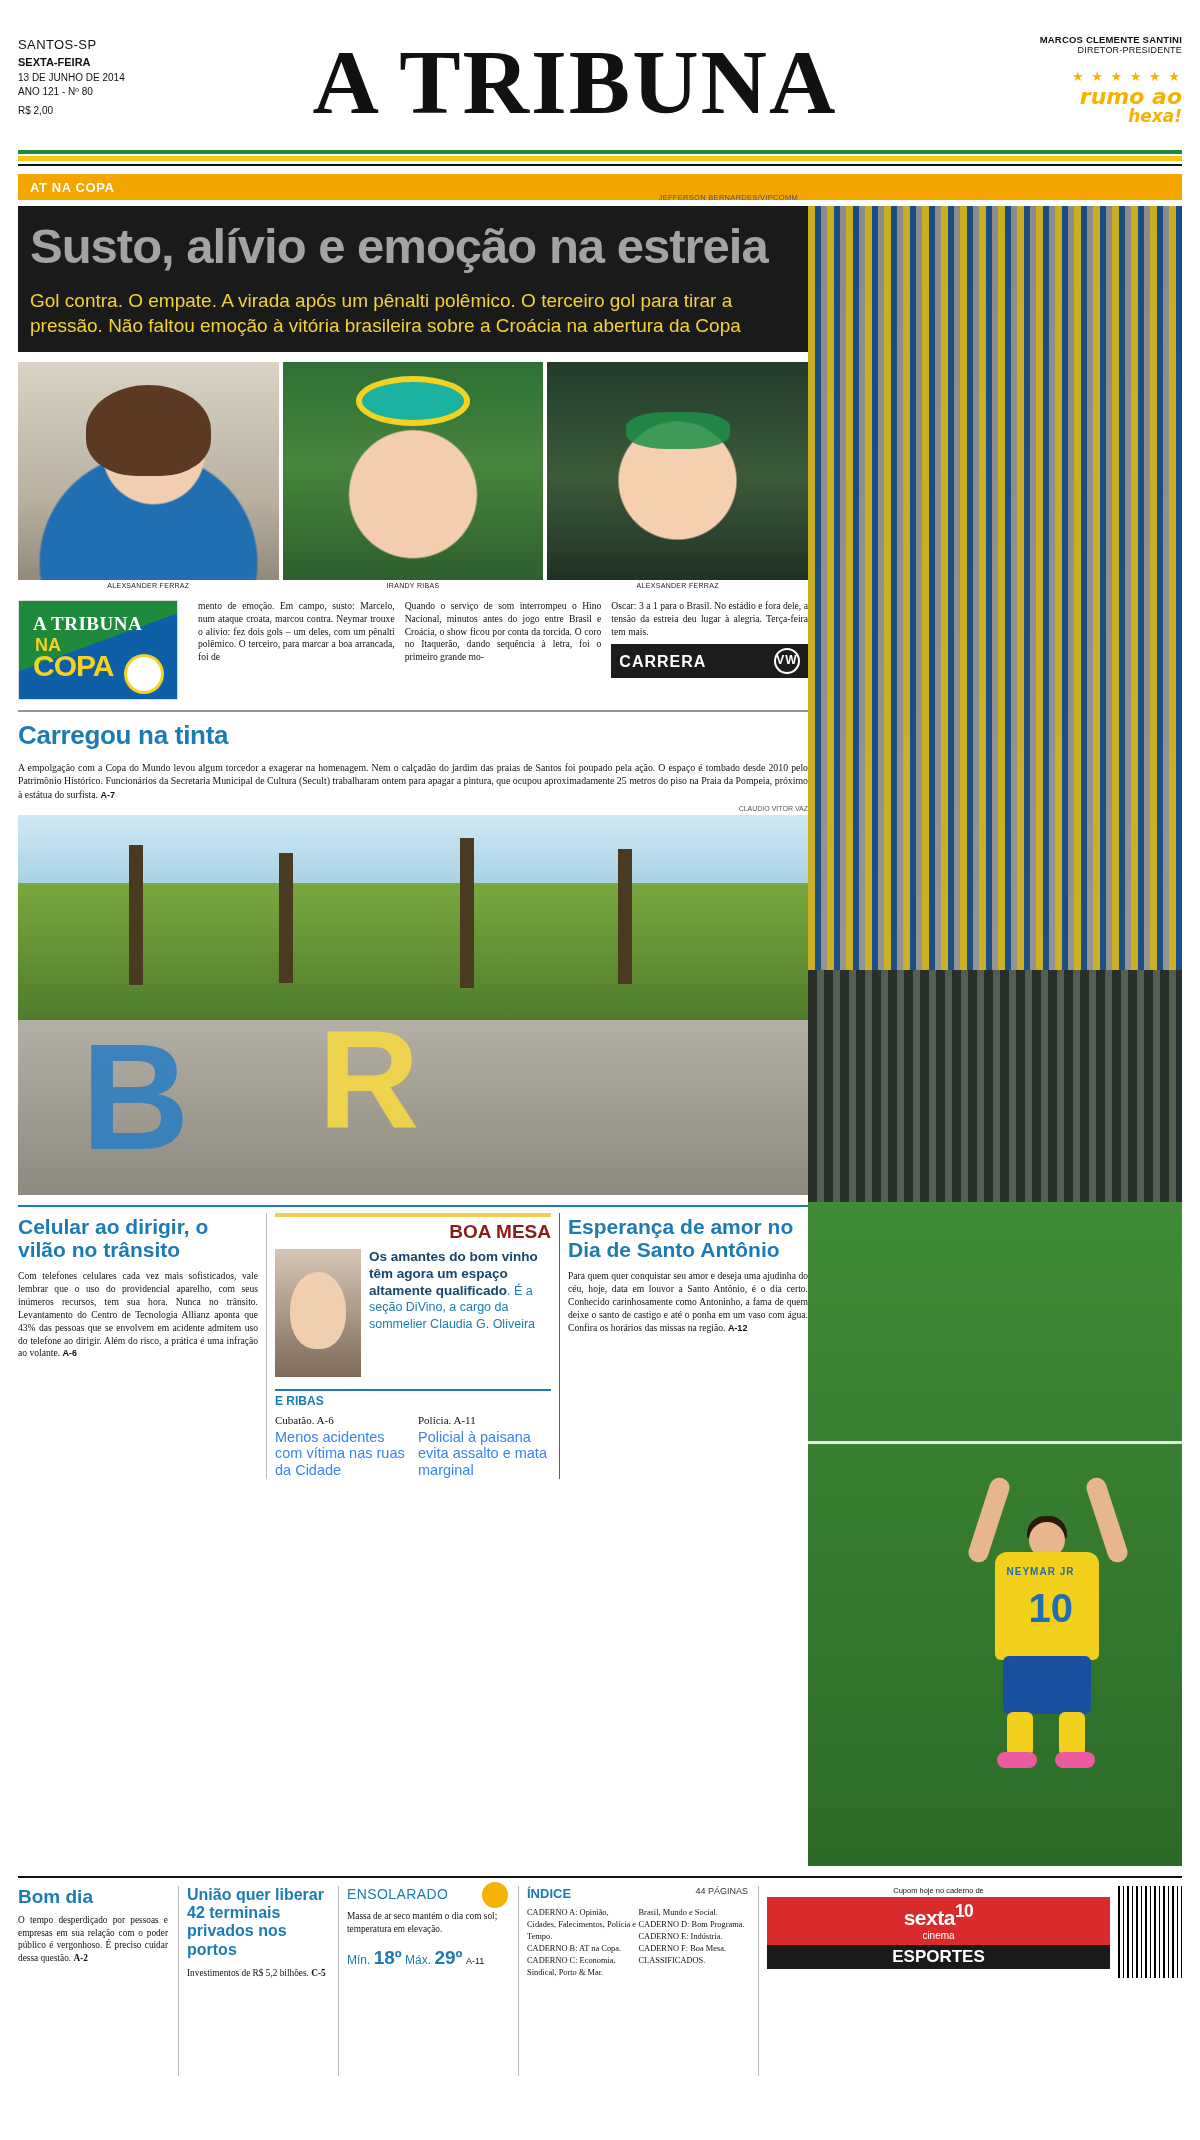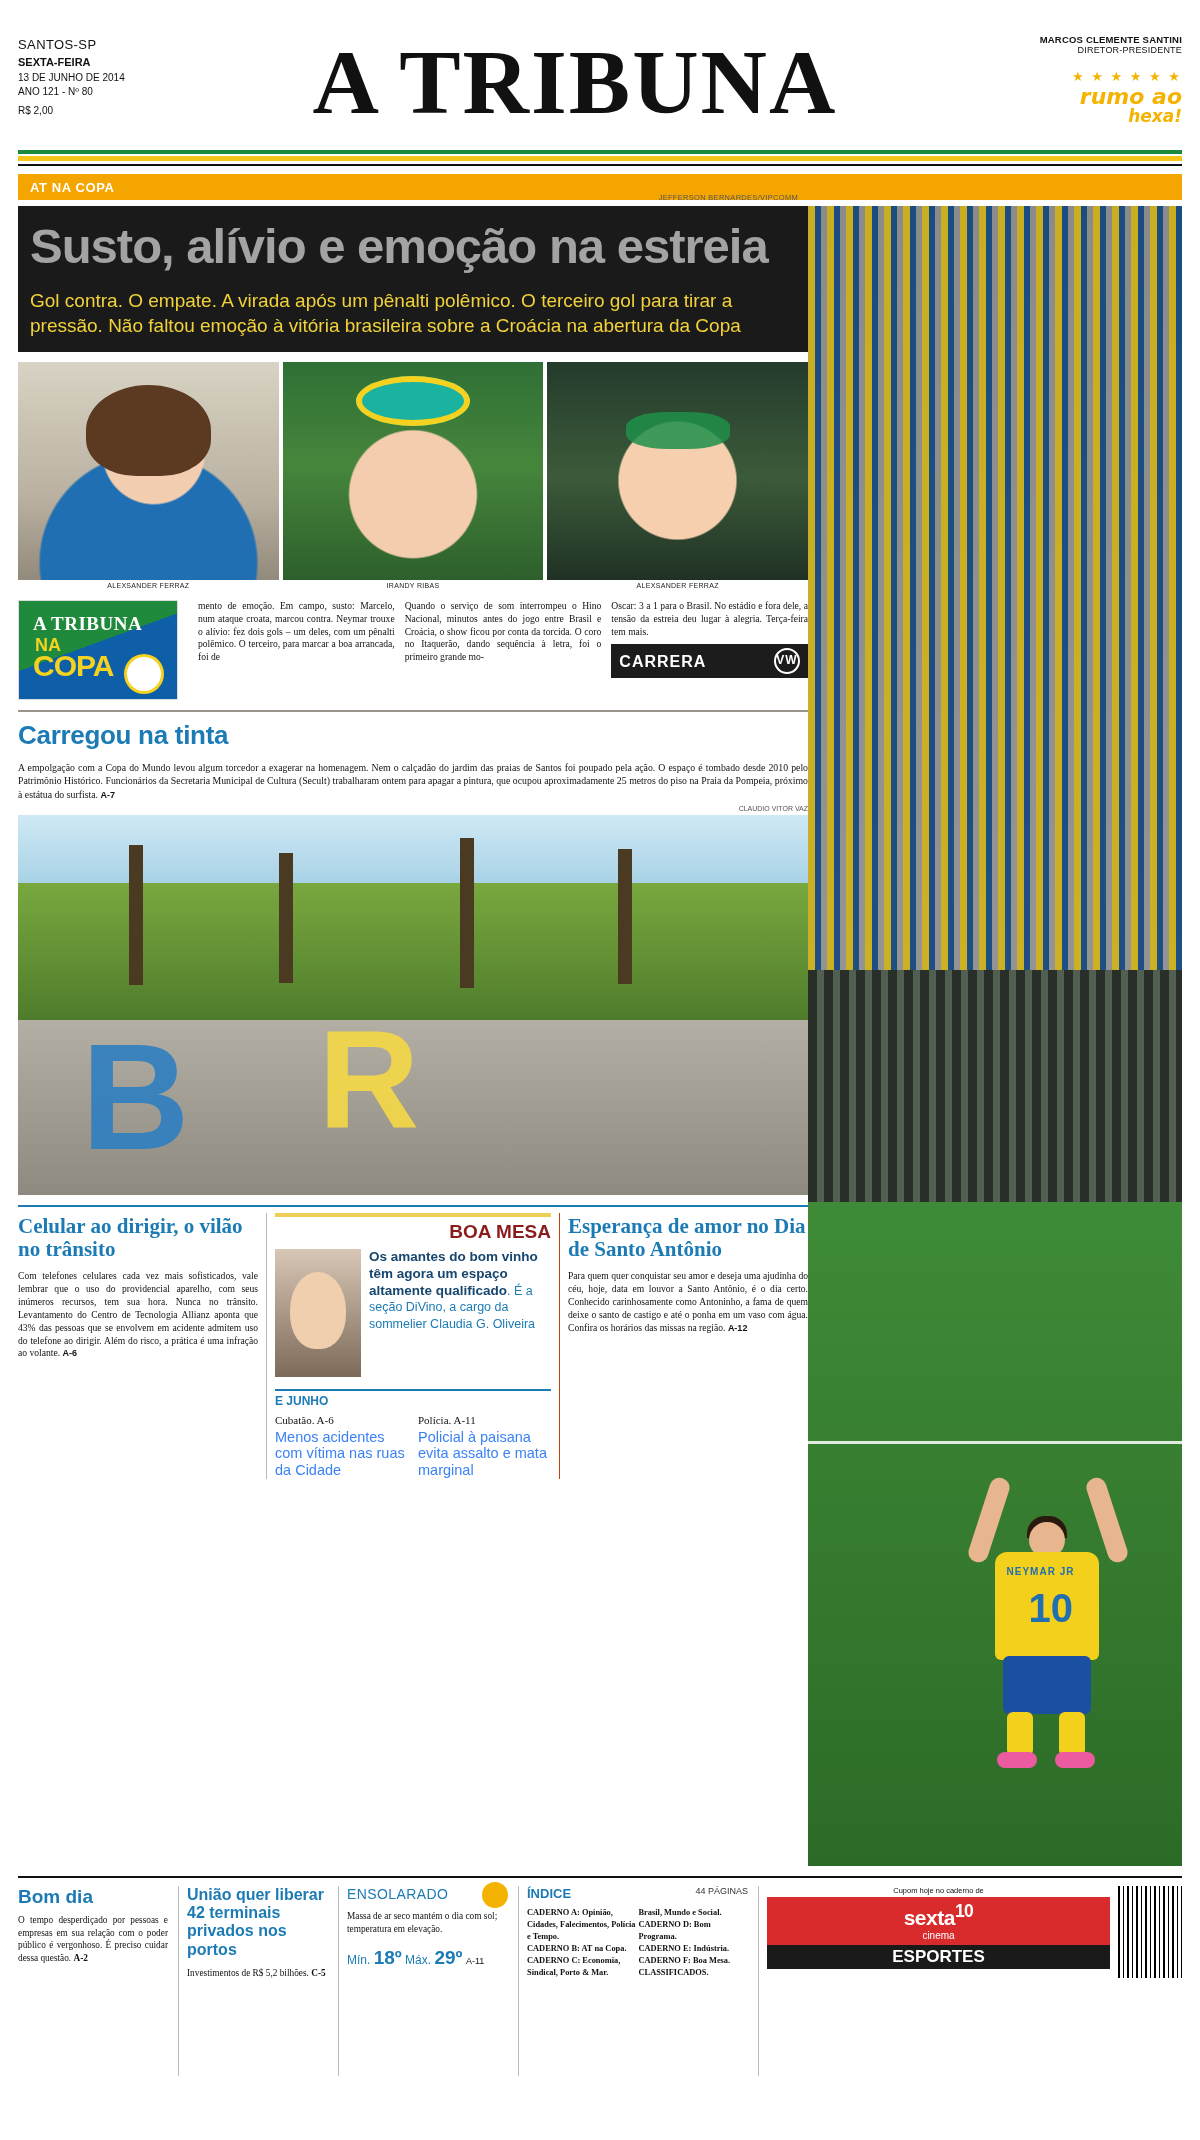--- a/index.html
+++ b/index.html
@@ -139,21 +139,21 @@
     background:linear-gradient(180deg,#b3afa4,#8e8a80); }
   .beach-photo .letterB { position:absolute; left:8%; bottom:6%; color:#2f7fc1; font-family:"Liberation Sans",sans-serif;
     font-weight:bold; font-size:150px; line-height:1; opacity:.9; }
   .beach-photo .letterR { position:absolute; left:38%; bottom:12%; color:#f2d64a; font-family:"Liberation Sans",sans-serif;
     font-weight:bold; font-size:140px; line-height:1; opacity:.95; }
   .palm { position:absolute; width:14px; background:#4b3a22; }
 
   
   .mini-row { display:flex; gap:8px; margin-top:10px; border-top:2px solid #1c7bb5; padding-top:6px; }
   .mini { flex:1; }
-  .mini h3 { font-family:Liberation Serif, serif; color:#1c7bb5; font-weight:bold;
+  .mini h3 { font-family:Liberation Sans, sans-serif; color:#1c7bb5; font-weight:bold;
     font-size:21px; line-height:1.12; margin:2px 0 8px 0; }
   .mini p { font-size:9.6px; line-height:1.35; text-align:justify; margin:0; }
   .mini .pg { font-family:"Liberation Sans",sans-serif; font-weight:bold; font-size:9px; color:#111; }
 
   .boamesa { flex:1.15; border-left:1px solid #bbb; border-right:1px solid #c2410c; padding:0 8px; }
   .boamesa .hdr { background:#efcf56; height:4px; }
   .bm-title { font-family:"Liberation Sans", sans-serif; color:#8a1c1c; font-weight:bold;
      font-size:19px; text-align:right; margin:4px 0 6px 0; }
   .bm-flex { display:flex; gap:8px; }
   .bm-photo { width:86px; height:128px; background:linear-gradient(180deg,#d8c7b6,#7d6a58); position:relative; overflow:hidden; }
@@ -218,21 +218,21 @@
   .f-uniao .sub { font-size:9.3px; margin-top:8px; line-height:1.3; }
   .f-tempo { width:170px; }
   .f-tempo .ttl { font-family:"Liberation Sans", sans-serif; color:#1c7bb5; font-size:14px; letter-spacing:.4px; }
   .f-tempo p { font-size:9.3px; line-height:1.35; margin:8px 0 0 0; }
   .sun { width:26px; height:26px; border-radius:50%; background:#f5b301; float:right; margin-top:-20px; }
   .temps { margin-top:12px; font-family:"Liberation Sans", sans-serif; color:#1c7bb5; font-size:12px; }
   .temps b { font-size:19px; }
   .f-indice { width:230px; }
   .f-indice .ttl { font-family:"Liberation Sans", sans-serif; color:#1c7bb5; font-weight:bold; font-size:13px; }
   .f-indice .pages { float:right; font-family:"Liberation Sans",sans-serif; font-size:9px; color:#333; }
-  .idx-cols { display:flex; gap:2px; margin-top:6px;font-weight:bold; }
+  .idx-cols { display:flex; gap:2px; margin-top:6px; }
   .idx-cols div { flex:1; font-size:8.4px; line-height:1.42; }
   .f-promo { flex:1; }
   .promo-box { background:#d92b2b; color:#fff; text-align:center; padding:4px 6px; }
   .promo-box .a { font-family:"Liberation Sans",sans-serif; font-weight:bold; font-size:21px; letter-spacing:-.5px; }
   .promo-box .b { font-family:"Liberation Sans",sans-serif; font-size:10px; }
   .promo-sub { background:#1a1a1a; color:#fff; text-align:center; font-family:"Liberation Sans",sans-serif;
      font-weight:bold; font-size:17px; padding:2px 0; }
   .promo-note { font-family:"Liberation Sans",sans-serif; font-size:7.5px; text-align:center; margin-bottom:2px; }
   .barcode { width:64px; height:92px; margin-left:8px;
      background:repeating-linear-gradient(90deg,#000 0 2px,#fff 2px 5px,#000 5px 6px,#fff 6px 9px); }
@@ -351,21 +351,21 @@
           <div class="hdr"></div>
           <div class="bm-title">BOA MESA</div>
           <div class="bm-flex">
             <div class="bm-photo"></div>
             <div class="bm-text">
               <b>Os amantes do bom vinho têm agora um espaço altamente qualificado</b><span class="reg">. É a seção DiVino, a cargo da sommelier Claudia G. Oliveira</span>
             </div>
           </div>
 
           <div class="emais">
-            <div class="tag">E JUNHO</div>
+            <div class="tag">E RIBAS</div>
             <div class="emais-row">
               <div class="emais-col">
                 <div class="lbl">Cubatão. A-6</div>
                 <div class="hl">Menos acidentes com vítima nas ruas da Cidade</div>
               </div>
               <div class="emais-col">
                 <div class="lbl">Polícia. A-11</div>
                 <div class="hl">Policial à paisana evita assalto e mata marginal</div>
               </div>
             </div>

